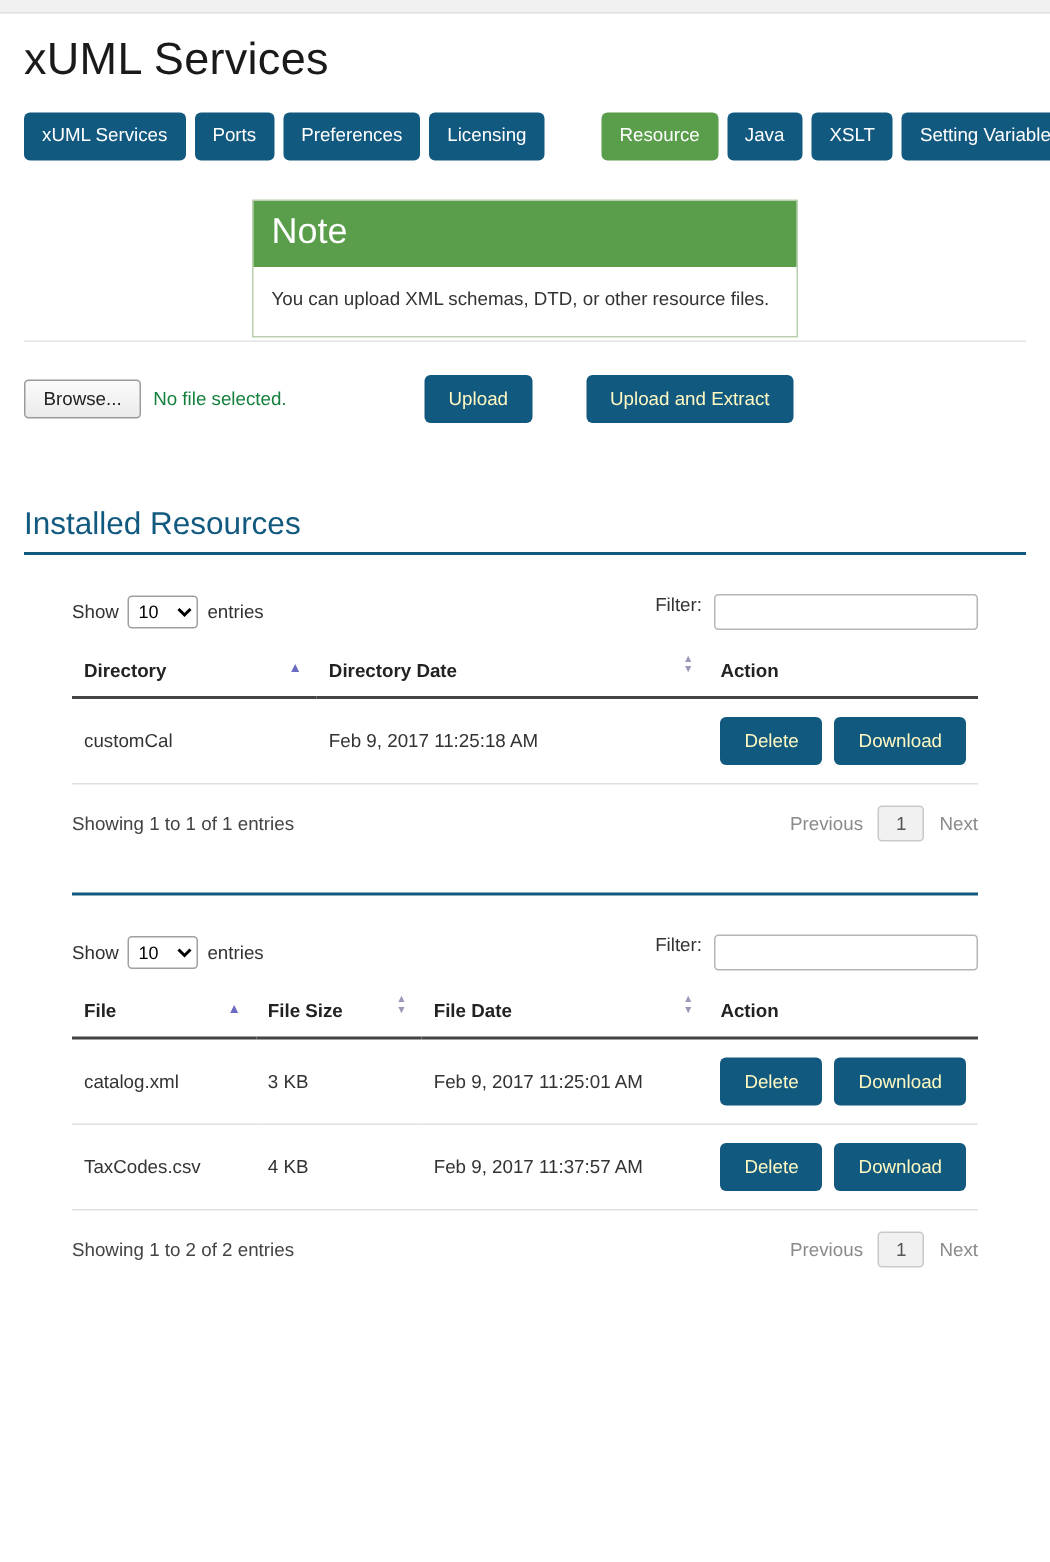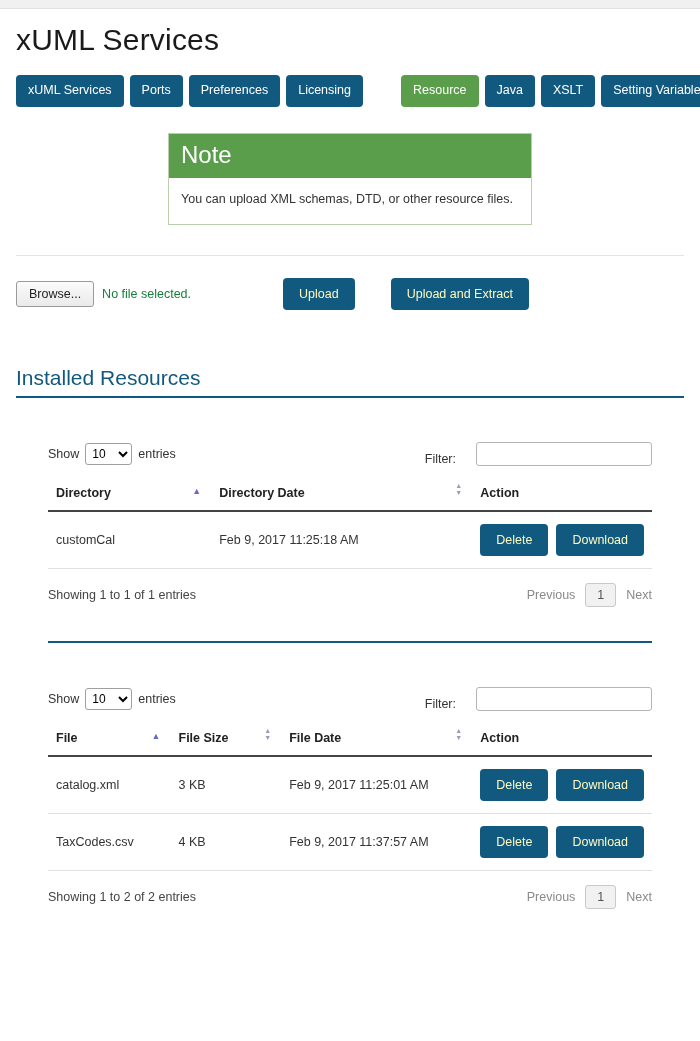--- a/index.html
+++ b/index.html
@@ -80,21 +80,21 @@
   .rule-short {
     border-bottom: 2px solid #12597f;
     width: 556px;
   }
   .rule-full {
     border-bottom: 2px solid #12597f;
     width: 100%;
   }
   .upload-row {
     border-top: 1px solid #e4e4e4;
-    margin-top: 30px;
+    margin-top: 2px;
     padding-top: 22px;
     display: flex;
     align-items: center;
     gap: 8px;
   }
   .browse-btn {
     background: linear-gradient(#fbfbfb, #eaeaea);
     border: 1px solid #9a9a9a;
     border-radius: 3px;
     font-size: 12.5px;
@@ -113,21 +113,21 @@
     border-radius: 4px;
     font-size: 12.5px;
     padding: 9px 16px;
     cursor: pointer;
     font-family: "Liberation Sans", sans-serif;
   }
   .spacer-left-1 { margin-left: 84px; }
   .spacer-left-2 { margin-left: 28px; }
 
   .table-block {
-    margin-top: 44px;
+    margin-top: 26px;
   }
   .table-controls {
     display: flex;
     align-items: center;
     justify-content: space-between;
     padding: 0 32px 0 32px;
     font-size: 12.5px;
   }
   .show-entries {
     display: flex;
@@ -137,22 +137,22 @@
   .entries-select {
     font-family: "Liberation Sans", sans-serif;
     font-size: 12px;
     padding: 2px 2px;
     border: 1px solid #a0a0a0;
     border-radius: 3px;
     background: #fff;
   }
   .filter-group {
     display: flex;
-    align-items: flex-end;
-    gap: 20px;
+    align-items: flex-start;
+    gap: 8px;
   }
   .filter-input {
     width: 170px;
     height: 20px;
     border: 1px solid #b5b5b5;
     border-radius: 3px;
     background: #fff;
   }
   table {
     border-collapse: collapse;

